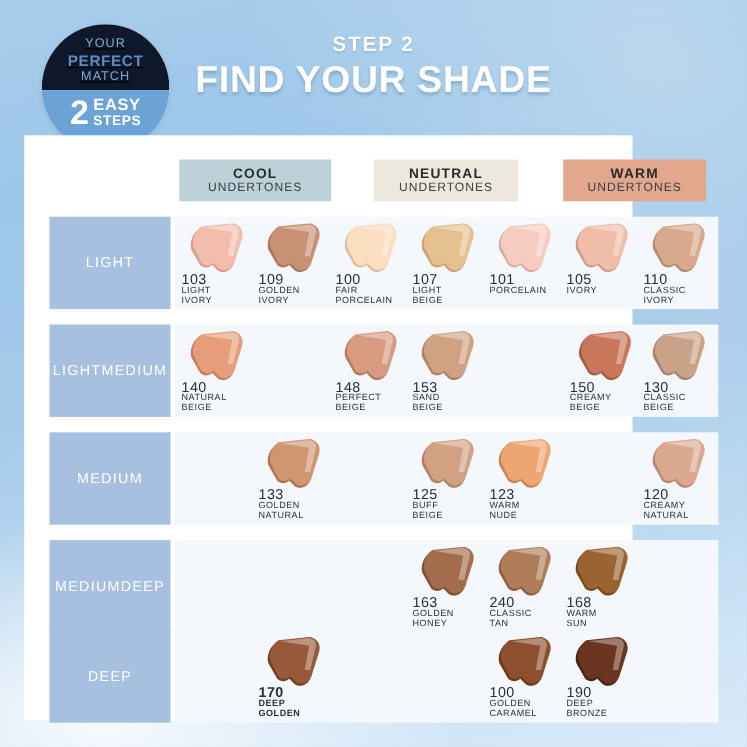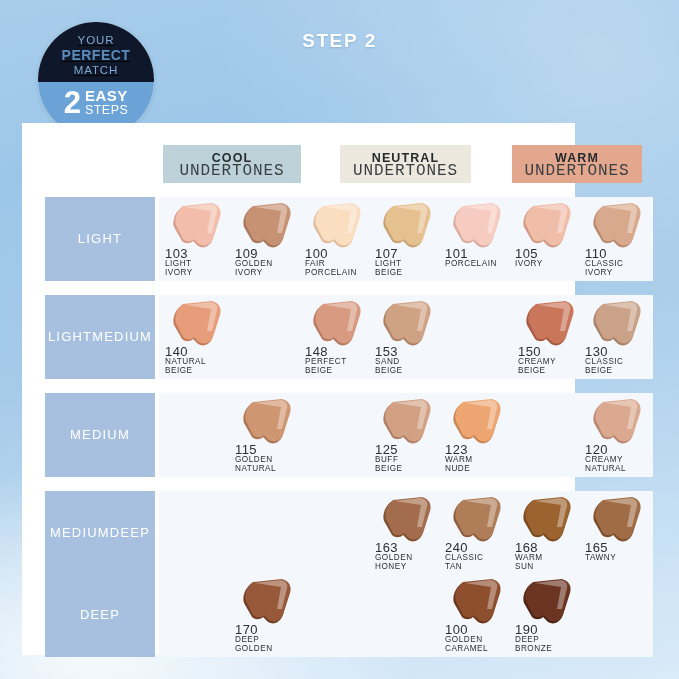--- a/index.html
+++ b/index.html
@@ -43,35 +43,35 @@
   .badge-bottom{
     position:absolute;left:0;right:0;top:60px;bottom:0;background:#6ba3d6;
     display:flex;align-items:flex-start;justify-content:center;padding-top:5px;
   }
   .b-your{color:#7fa9cf;font-size:11.5px;letter-spacing:.9px;line-height:13px;}
   .b-perfect{color:#5b8cbb;font-size:14px;font-weight:bold;letter-spacing:.5px;line-height:16px;}
   .b-match{color:#7fa9cf;font-size:11.5px;letter-spacing:.9px;line-height:14px;}
   .b-two{color:#ffffff;font-size:31px;font-weight:bold;line-height:31px;margin-right:4px;}
   .b-es{display:flex;flex-direction:column;margin-top:1px;}
   .b-easy{color:#ffffff;font-size:15px;font-weight:bold;letter-spacing:.5px;line-height:15px;}
-  .b-steps{color:#ffffff;font-size:12.5px;font-weight:normal;letter-spacing:.5px;line-height:14px;text-align:right;}
+  .b-steps{color:#ffffff;font-size:12.5px;font-weight:bold;letter-spacing:.5px;line-height:14px;text-align:right;}
 
   
   .card{
     position:absolute;left:22px;top:123px;width:553px;height:532px;
     background:#ffffff;
   }
 
   
   .chip{
     position:absolute;top:22px;height:38px;
     display:flex;flex-direction:column;align-items:center;justify-content:center;
   }
   .chip-t1{font-size:12.5px;font-weight:bold;letter-spacing:1.1px;color:#262b2e;line-height:14px;}
-  .chip-t2{font-size:16px;letter-spacing:.9px;color:#3a3f43;line-height:13px;font-family:Liberation Mono, monospace;}
+  .chip-t2{font-size:11px;letter-spacing:.9px;color:#3a3f43;line-height:13px;}
   .chip-cool{left:141px;width:138px;background:#bcd2d8;}
   .chip-neutral{left:318px;width:131px;background:#ece8dd;}
   .chip-warm{left:490px;width:130px;background:#e3a78d;}
 
   
   .row{position:absolute;left:0;width:635px;height:84px;}
   .row-band{position:absolute;left:137px;right:4px;top:0;height:84px;background:#f4f8fc;}
   .row-label{
     position:absolute;left:23px;top:0;width:110px;height:84px;background:#a8c0e0;
     display:flex;align-items:center;justify-content:center;text-align:center;
@@ -84,20 +84,21 @@
   .cap{position:absolute;left:2px;top:52px;width:86px;}
   .cap .num{font-size:13px;color:#2b2f33;letter-spacing:.4px;line-height:9.6px;}
   .cap .nm{font-size:8.2px;color:#2b2f33;letter-spacing:.5px;line-height:9.6px;}
 </style>
 </head>
 <body>
 
 <div id="stage">
 
   <div class="step-sub">STEP 2</div>
+  <div class="step-title">FIND YOUR SHADE</div>
 
   <div class="badge">
     <div class="badge-top">
       <div class="b-your">YOUR</div>
       <div class="b-perfect">PERFECT</div>
       <div class="b-match">MATCH</div>
     </div>
     <div class="badge-bottom">
       <div class="b-two">2</div>
       <div class="b-es">
@@ -283,21 +284,21 @@
           <div class="row-label">
             <div>MEDIUM</div>
           </div>
           <div class="cell" style="left: 211px;">
             <div class="smear"><svg viewBox="0 0 54 46" width="54" height="46">
                 <path d="M10 5 L40 1 C47 3 50 8 48 15 L41 38 C38 44 32 46 27 43 L22 38 C19 41 14 41 11 38 L3 24 C1 18 4 9 10 5 Z" fill="#ae7655"></path>
                 <path d="M12 3 L41 0 C48 2 51 7 49 14 L42 36 C39 42 33 44 28 41 L23 36 C20 39 15 39 12 36 L5 22 C3 16 6 7 12 3 Z" fill="#cf9672"></path>
                 <path d="M14 4 L40 1 C45 2 47 5 46 9 L41 30 L36 30 L40 8 Z" fill="rgba(255,255,255,.35)"></path>
               </svg></div>
             <div class="cap">
-              <div class="num">115</div>
+              <div class="num">133</div>
               <div class="nm">GOLDEN</div>
               <div class="nm">NATURAL</div>
             </div>
           </div>
           <div class="cell" style="left: 351px;">
             <div class="smear"><svg viewBox="0 0 54 46" width="54" height="46">
                 <path d="M10 5 L40 1 C47 3 50 8 48 15 L41 38 C38 44 32 46 27 43 L22 38 C19 41 14 41 11 38 L3 24 C1 18 4 9 10 5 Z" fill="#b08166"></path>
                 <path d="M12 3 L41 0 C48 2 51 7 49 14 L42 36 C39 42 33 44 28 41 L23 36 C20 39 15 39 12 36 L5 22 C3 16 6 7 12 3 Z" fill="#d2a184"></path>
                 <path d="M14 4 L40 1 C45 2 47 5 46 9 L41 30 L36 30 L40 8 Z" fill="rgba(255,255,255,.35)"></path>
               </svg></div>
@@ -367,38 +368,27 @@
                 <path d="M10 5 L40 1 C47 3 50 8 48 15 L41 38 C38 44 32 46 27 43 L22 38 C19 41 14 41 11 38 L3 24 C1 18 4 9 10 5 Z" fill="#7a4a1e"></path>
                 <path d="M12 3 L41 0 C48 2 51 7 49 14 L42 36 C39 42 33 44 28 41 L23 36 C20 39 15 39 12 36 L5 22 C3 16 6 7 12 3 Z" fill="#9b6330"></path>
                 <path d="M14 4 L40 1 C45 2 47 5 46 9 L41 30 L36 30 L40 8 Z" fill="rgba(255,255,255,.35)"></path>
               </svg></div>
             <div class="cap">
               <div class="num">168</div>
               <div class="nm">WARM</div>
               <div class="nm">SUN</div>
             </div>
           </div>
-          <div class="cell" style="left: 561px;">
-            <div class="smear"><svg viewBox="0 0 54 46" width="54" height="46">
-                <path d="M10 5 L40 1 C47 3 50 8 48 15 L41 38 C38 44 32 46 27 43 L22 38 C19 41 14 41 11 38 L3 24 C1 18 4 9 10 5 Z" fill="#7d4f2c"></path>
-                <path d="M12 3 L41 0 C48 2 51 7 49 14 L42 36 C39 42 33 44 28 41 L23 36 C20 39 15 39 12 36 L5 22 C3 16 6 7 12 3 Z" fill="#a06c45"></path>
-                <path d="M14 4 L40 1 C45 2 47 5 46 9 L41 30 L36 30 L40 8 Z" fill="rgba(255,255,255,.35)"></path>
-              </svg></div>
-            <div class="cap">
-              <div class="num">165</div>
-              <div class="nm">TAWNY</div>
-            </div>
-          </div>
         </div>
         <div class="row" style="top: 450px;">
           <div class="row-band"></div>
           <div class="row-label">
             <div>DEEP</div>
           </div>
-          <div class="cell" style="left: 211px;">
+          <div class="cell" style="left: 211px; font-weight: bold;">
             <div class="smear"><svg viewBox="0 0 54 46" width="54" height="46">
                 <path d="M10 5 L40 1 C47 3 50 8 48 15 L41 38 C38 44 32 46 27 43 L22 38 C19 41 14 41 11 38 L3 24 C1 18 4 9 10 5 Z" fill="#743f25"></path>
                 <path d="M12 3 L41 0 C48 2 51 7 49 14 L42 36 C39 42 33 44 28 41 L23 36 C20 39 15 39 12 36 L5 22 C3 16 6 7 12 3 Z" fill="#97593a"></path>
                 <path d="M14 4 L40 1 C45 2 47 5 46 9 L41 30 L36 30 L40 8 Z" fill="rgba(255,255,255,.35)"></path>
               </svg></div>
             <div class="cap">
               <div class="num">170</div>
               <div class="nm">DEEP</div>
               <div class="nm">GOLDEN</div>
             </div>

